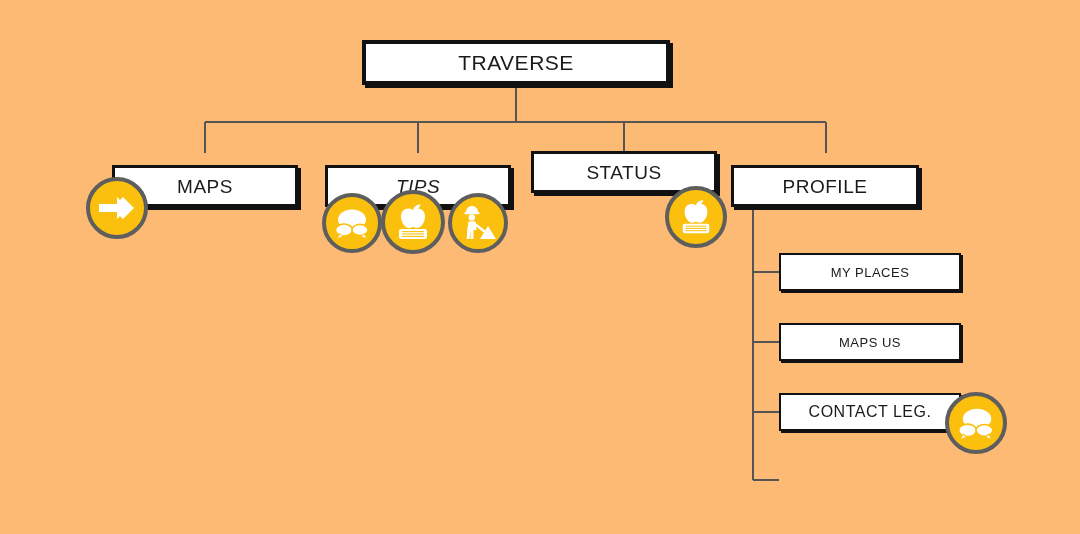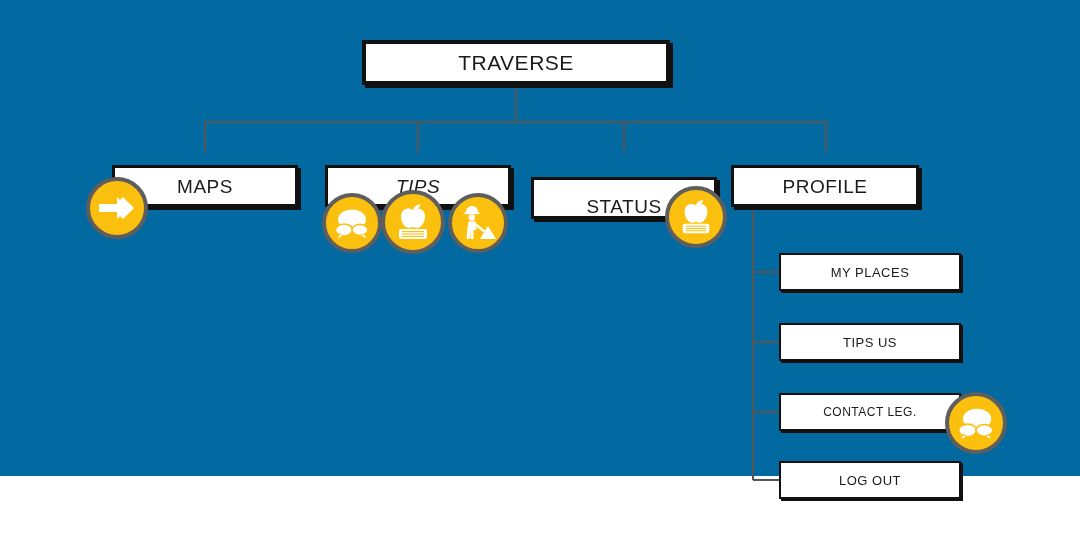--- a/index.html
+++ b/index.html
@@ -10,22 +10,22 @@
   body {
     width: 1080px;
     height: 534px;
     overflow: hidden;
     font-family: "Liberation Sans", sans-serif;
     position: relative;
   }
   #sitemap-canvas {
     position: relative;
     width: 1080px;
-    height: 476px;
-    background: #0369a1;
+    height: 534px;
+    background: #fdba74;
   }
   
   .connectors {
     position: absolute;
     left: 0; top: 0;
     width: 1080px; height: 534px;
     pointer-events: none;
   }
   
   .node {
@@ -57,32 +57,32 @@
     font-size: 21px;
   }
   .node-l1 {
     height: 42px;
     border-width: 3px;
     font-size: 19px;
     margin-top: 12px;
   }
   .node-maps    { left: 112px; top: 153px; width: 186px; }
   .node-tips    { left: 325px; top: 153px; width: 186px; font-style: italic; }
-  .node-status  { left: 531px; top: 165px; width: 186px; align-items: flex-end; }
+  .node-status  { left: 531px; top: 139px; width: 186px; }
   .node-profile { left: 731px; top: 153px; width: 188px; }
 
   .node-l2 {
     height: 38px;
     border-width: 2px;
     font-size: 13px;
     box-shadow: 2px 2px 0 0 #111111;
   }
   .node-myplaces { left: 779px; top: 253px; width: 182px; }
   .node-aboutus  { left: 779px; top: 323px; width: 182px; }
-  .node-contact  { left: 779px; top: 393px; width: 182px; font-size: 12px; }
+  .node-contact  { left: 779px; top: 393px; width: 182px; font-size: 16px; }
   .node-logout   { left: 779px; top: 461px; width: 182px; }
 
   
   .badge {
     position: absolute;
     box-sizing: border-box;
     border-radius: 50%;
     background: #FBC00D;
     border: 4px solid #5e5e5e;
     display: flex;
@@ -138,27 +138,24 @@
     <span class="label">STATUS</span>
   </div>
   <div class="node node-l1 node-profile shadowed">
     <span class="label">PROFILE</span>
   </div>
 
   <div class="node node-l2 node-myplaces">
     <span class="label">MY PLACES</span>
   </div>
   <div class="node node-l2 node-aboutus">
-    <span class="label">TIPS US</span>
+    <span class="label">MAPS US</span>
   </div>
   <div class="node node-l2 node-contact">
     <span class="label">CONTACT LEG.</span>
-  </div>
-  <div class="node node-l2 node-logout">
-    <span class="label">LOG OUT</span>
   </div>
 
   <div class="badge badge-maps">
     <span>
       <svg width="40" height="30" viewBox="0 0 40 30">
         <path d="M2 11 H20 V4 L31 15 L20 26 V19 H2 Z" fill="#ffffff"></path>
         <path d="M26 4 L37 15 L26 26 L22.5 22.5 L30 15 L22.5 7.5 Z" fill="#ffffff"></path>
       </svg>
     </span>
   </div>

